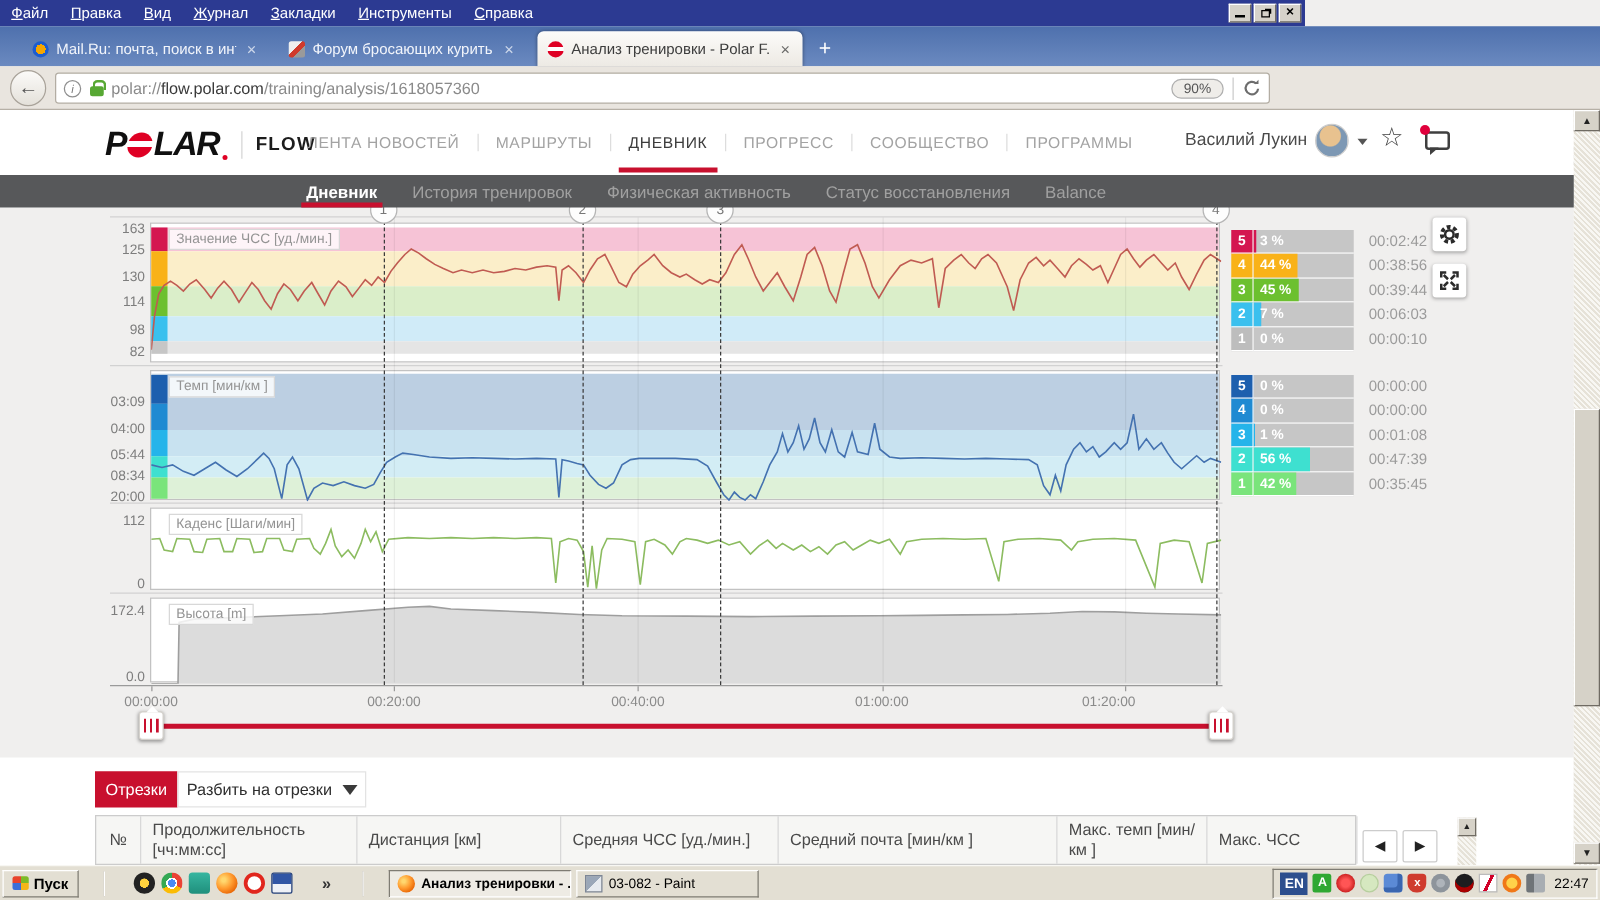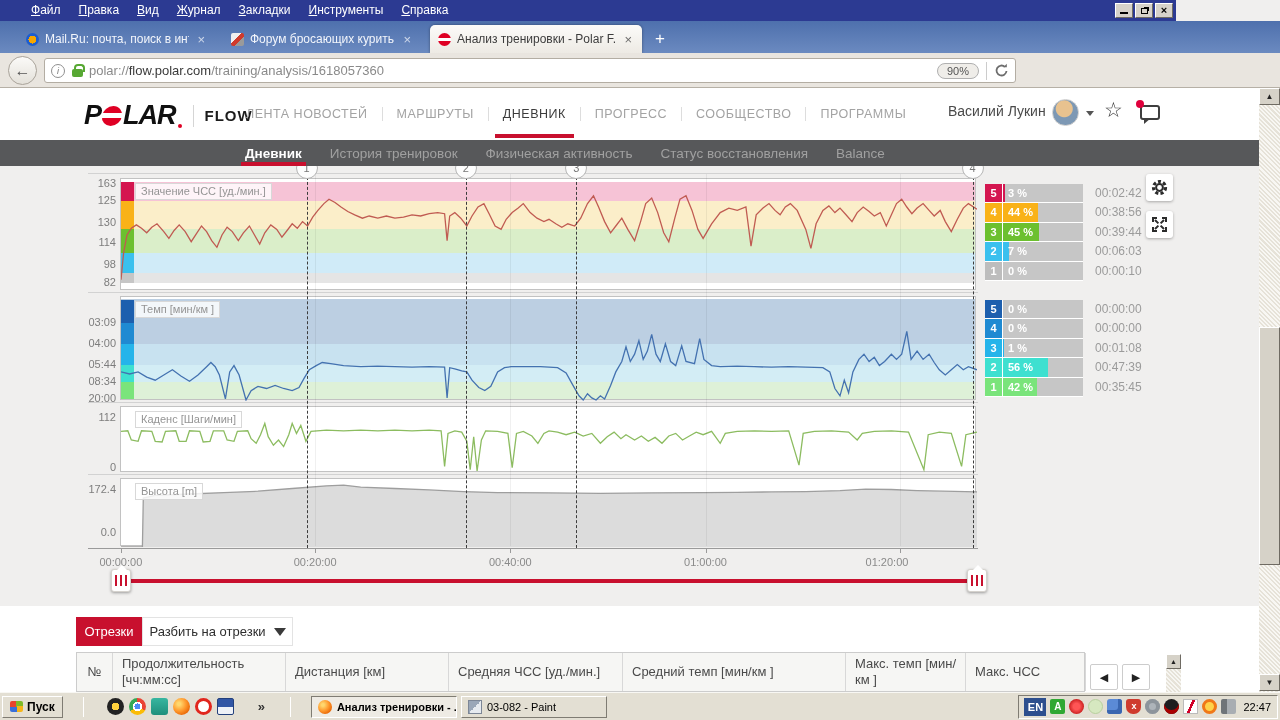--- a/index.html
+++ b/index.html
@@ -1,22 +1,22 @@
 <!DOCTYPE html>
 <html><head>
 <meta charset="utf-8">
 <style>
   html,body{margin:0;padding:0;background:#555;}
   #stage{position:relative;width:1280px;height:720px;overflow:hidden;
     font-family:"Liberation Sans",sans-serif;background:#f0efee;}
   #stage *{box-sizing:border-box;}
 
   
-  #menubar{position:absolute;left:0;top:0;width:1176px;height:21px;background:#2c3a92;
-    display:flex;align-items:center;padding-left:22px;}
+  #menubar{position:absolute;left:0;top:0;width:1044px;height:21px;background:#2c3a92;
+    display:flex;align-items:center;padding-left:0;}
   .menu-item{color:#fff;font-size:12px;padding:0 9px;line-height:21px;cursor:default;}
   .menu-item u{text-decoration:underline;}
   #winbtns{position:absolute;right:3px;top:3px;display:flex;gap:2px;}
   .winbtn{width:18px;height:15px;background:#d6d2ca;border:1px solid;border-color:#fff #6f6b63 #6f6b63 #fff;
     position:relative;font-size:11px;line-height:13px;text-align:center;color:#000;font-weight:bold;}
   .winbtn .bar{position:absolute;left:4px;bottom:3px;width:8px;height:2px;background:#000;}
   .winbtn .rest{position:absolute;left:5px;top:4px;width:7px;height:6px;border:1px solid #000;background:#d6d2ca;
     box-shadow:2px -2px 0 -1px #000;}
   #tabbar{position:absolute;left:0;top:21px;width:1280px;height:32px;
     background:linear-gradient(180deg,#4e70ad,#6b8ac0);display:flex;align-items:flex-end;}
@@ -372,21 +372,21 @@
             <span class="ytick" style="top: 4.022px;">112</span>
             <span class="ytick" style="top: 53.984px;">0</span>
           </div>
           <div class="chart" style="top: 312px; height: 68px;">
             <svg width="856" height="68" viewBox="0 0 856 68" preserveAspectRatio="none" class="series">
               <polygon points="0.0,68.0 21.4,68.0 22.3,19.0 34.2,16.3 68.5,15.0 102.7,13.6 137.0,12.2 171.2,9.5 205.4,6.8 222.6,6.1 239.7,8.2 273.9,9.5 308.2,10.9 342.4,12.6 376.6,13.6 428.0,13.9 479.4,14.3 530.7,13.9 582.1,13.6 616.3,13.3 650.6,12.9 684.8,12.6 719.0,11.6 744.7,10.2 770.4,10.5 796.1,11.6 821.8,12.2 856.0,12.9 856,68 0,68" fill="#dcdcdc"></polygon>
               <polyline points="0.0,68.0 21.4,68.0 22.3,19.0 34.2,16.3 68.5,15.0 102.7,13.6 137.0,12.2 171.2,9.5 205.4,6.8 222.6,6.1 239.7,8.2 273.9,9.5 308.2,10.9 342.4,12.6 376.6,13.6 428.0,13.9 479.4,14.3 530.7,13.9 582.1,13.6 616.3,13.3 650.6,12.9 684.8,12.6 719.0,11.6 744.7,10.2 770.4,10.5 796.1,11.6 821.8,12.2 856.0,12.9" fill="none" stroke="#9e9e9e" stroke-width="1.3"></polyline>
             </svg>
             <div class="chart-label">Высота [m]</div>
             <span class="ytick" style="top: 4.016px;">172.4</span>
-            <span class="ytick" style="top: 47px;">0.0</span>
+            <span class="ytick" style="top: 57px;">0.0</span>
           </div>
         </div>
       <div id="lap-overlay">
           <div class="vgrid" style="left: 195.168px;"></div>
           <div class="vgrid" style="left: 390.336px;"></div>
           <div class="vgrid" style="left: 585.504px;"></div>
           <div class="vgrid" style="left: 779.816px;"></div>
           <div class="lapline" style="left: 186.608px;"></div>
           <div class="lapcircle" style="left: 175.608px;">1</div>
           <div class="lapline" style="left: 345.824px;"></div>
@@ -533,21 +533,21 @@
         <div class="th" style="width: 173px;">
           <span>Продолжительность [чч:мм:сс]</span>
         </div>
         <div class="th" style="width: 163px;">
           <span>Дистанция [км]</span>
         </div>
         <div class="th" style="width: 174px;">
           <span>Средняя ЧСС [уд./мин.]</span>
         </div>
         <div class="th" style="width: 223px;">
-          <span>Средний темп [мин/км ]</span>
+          <span>Средний почта [мин/км ]</span>
         </div>
         <div class="th" style="width: 120px;">
           <span>Макс. темп [мин/км ]</span>
         </div>
         <div class="th" style="width: 120px;">
           <span>Макс. ЧСС</span>
         </div>
       </div>
     <div class="pag-btn" style="left:1090px">◀</div>
     <div class="pag-btn" style="left:1122px">▶</div>

